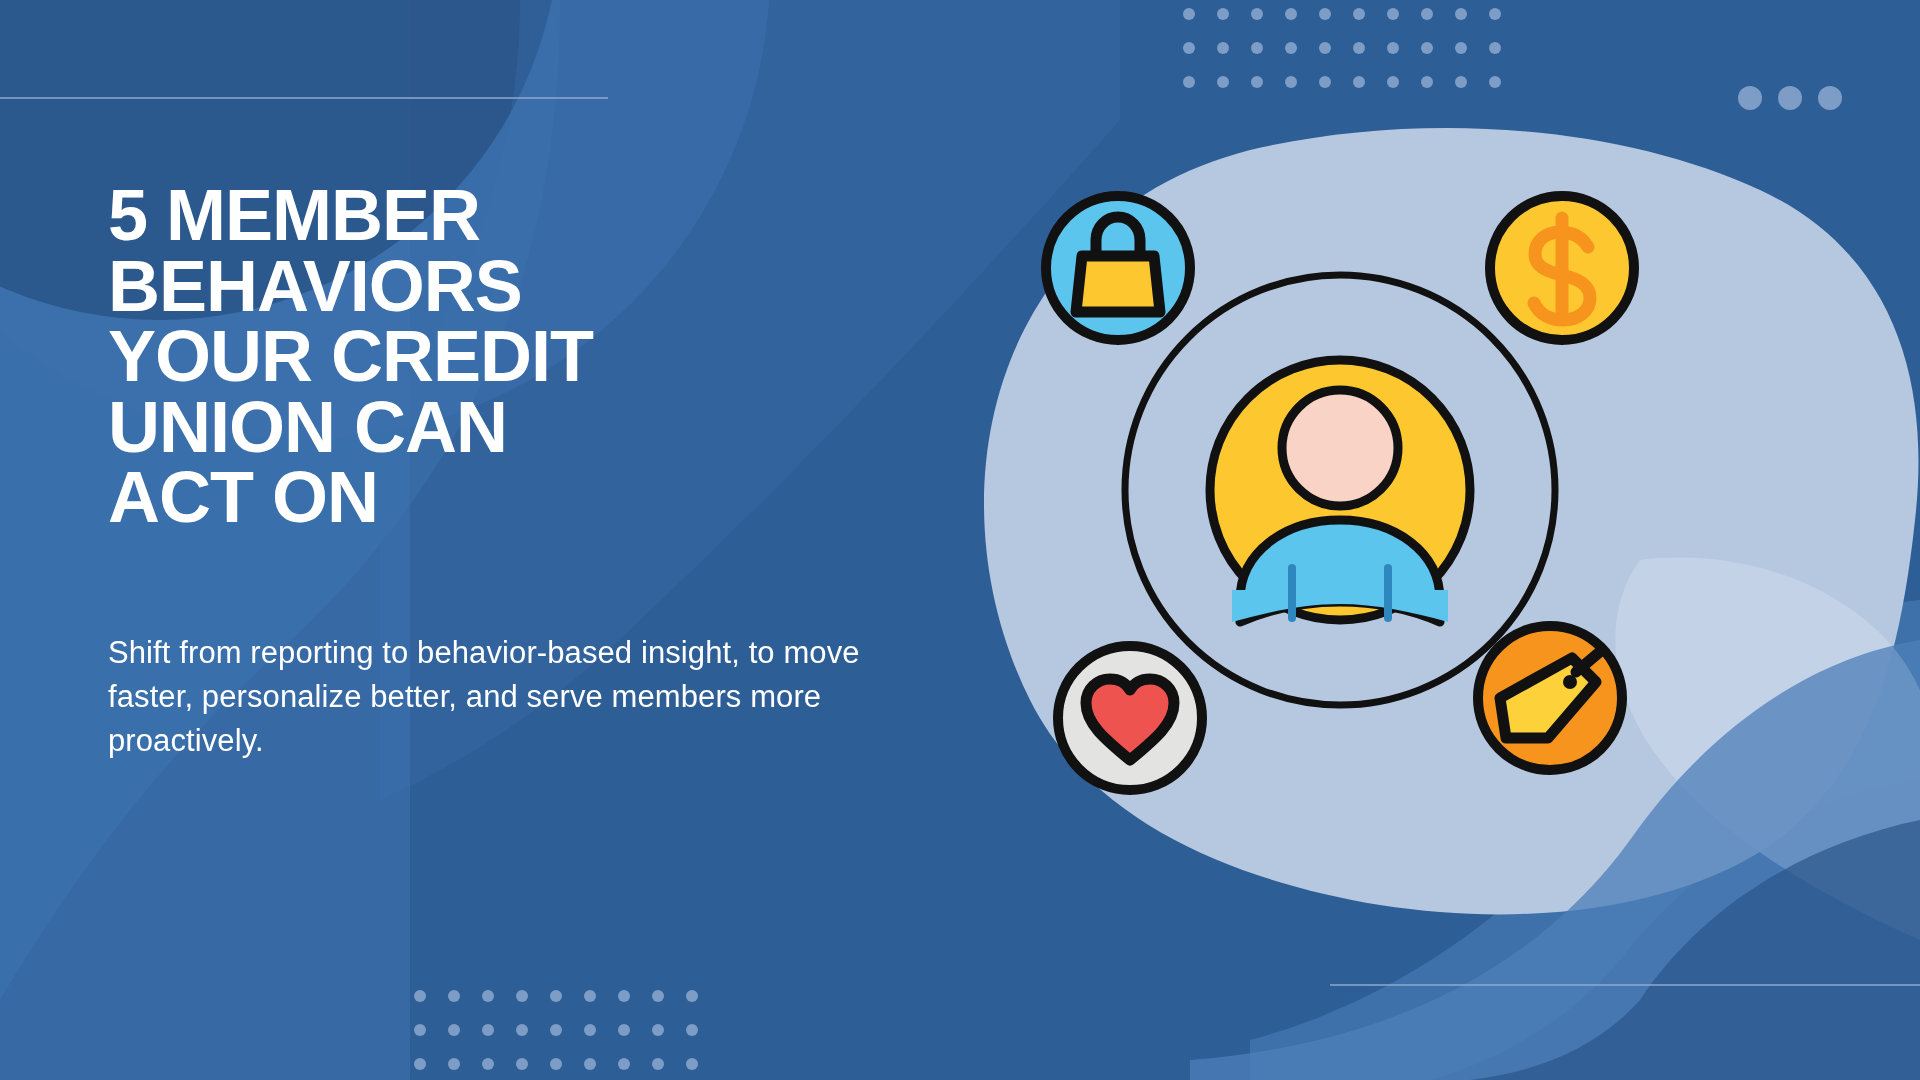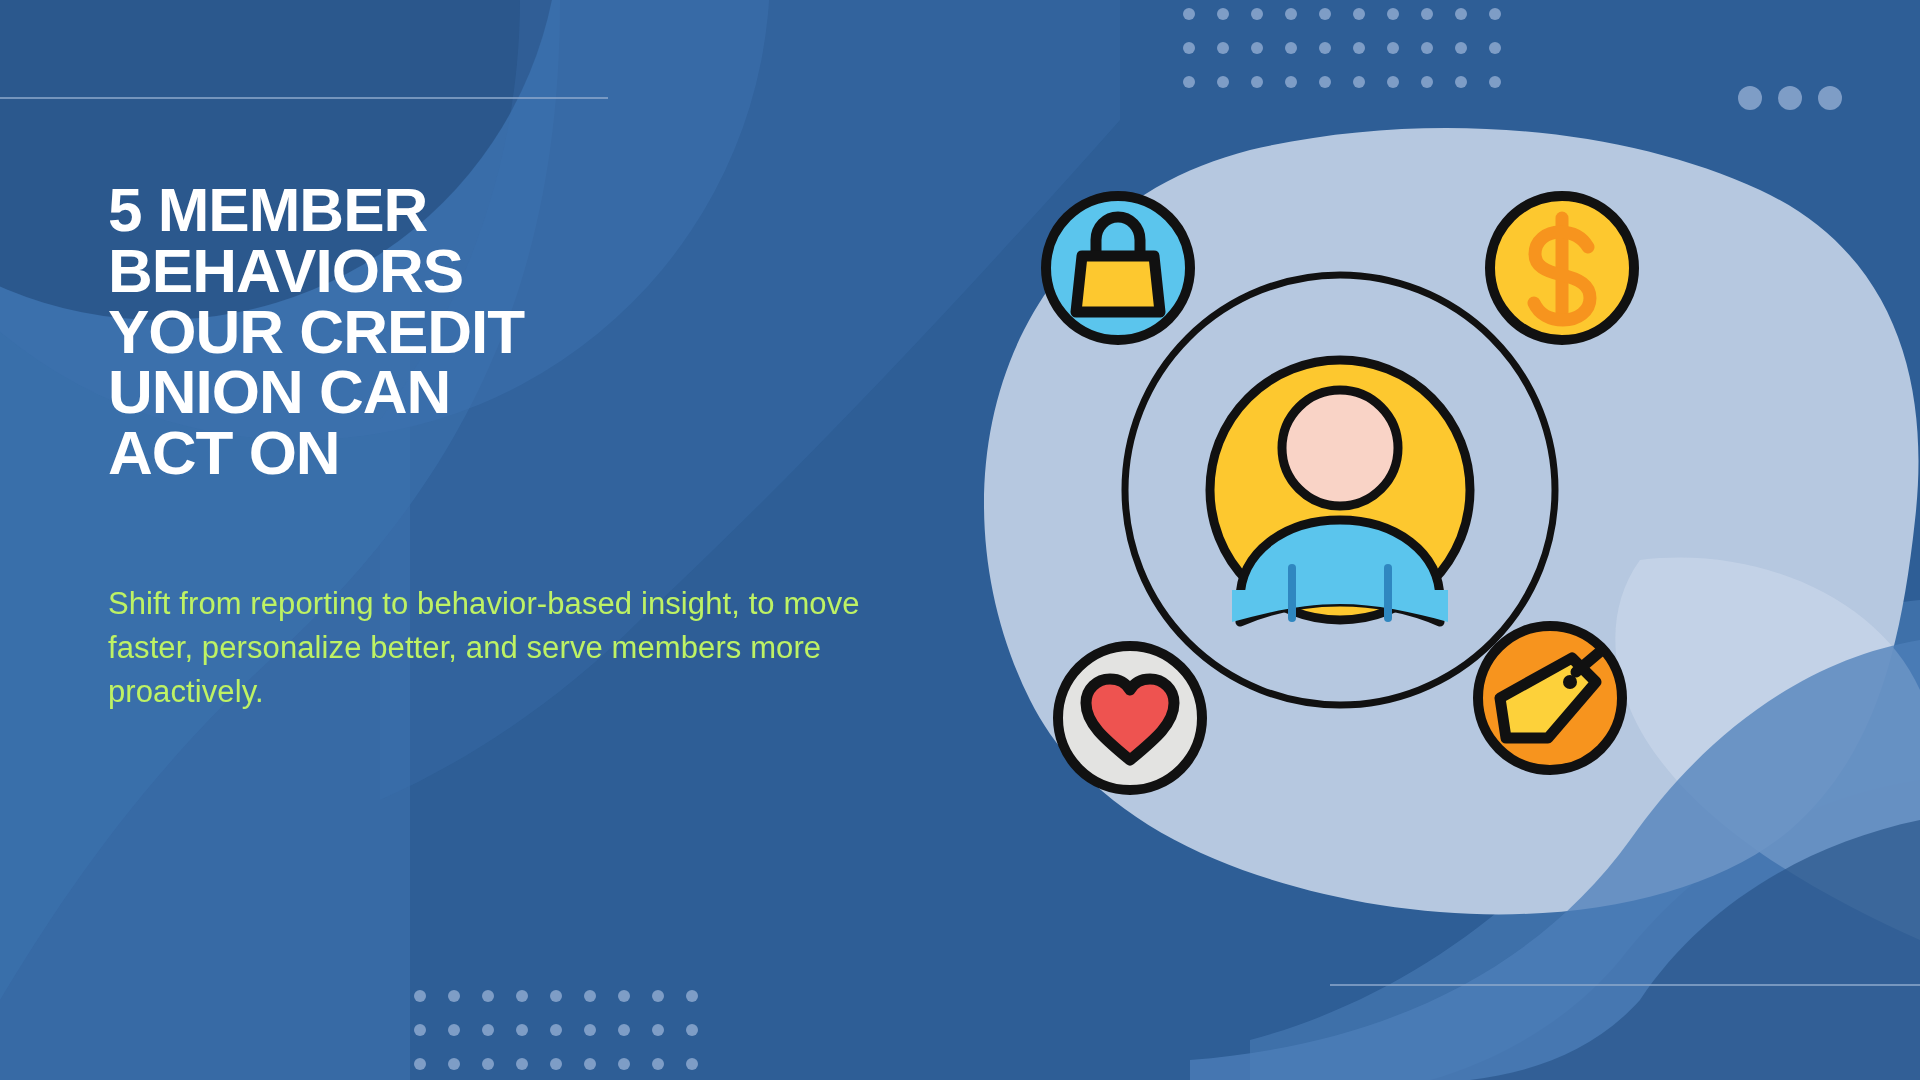--- a/index.html
+++ b/index.html
@@ -32,31 +32,31 @@
   
   .text-col {
     position:absolute;
     left:108px;
     top:180px;
     width:810px;
     z-index:20;
   }
   .headline {
     color:#FFFFFF;
-    font-size:62px;
+    font-size:72px;
     line-height:0.98;
     font-weight:bold;
     letter-spacing:-1px;
     text-transform:uppercase;
     white-space:pre-line;
     font-stretch:condensed;
   }
   .subtitle {
     margin-top:98px;
-    color:#bef264;
+    color:#ffffff;
     font-size:31px;
     line-height:1.42;
     font-weight:300;
     white-space:pre-line;
     letter-spacing:0.1px;
   }
 
   
   .illustration {
     position:absolute;

